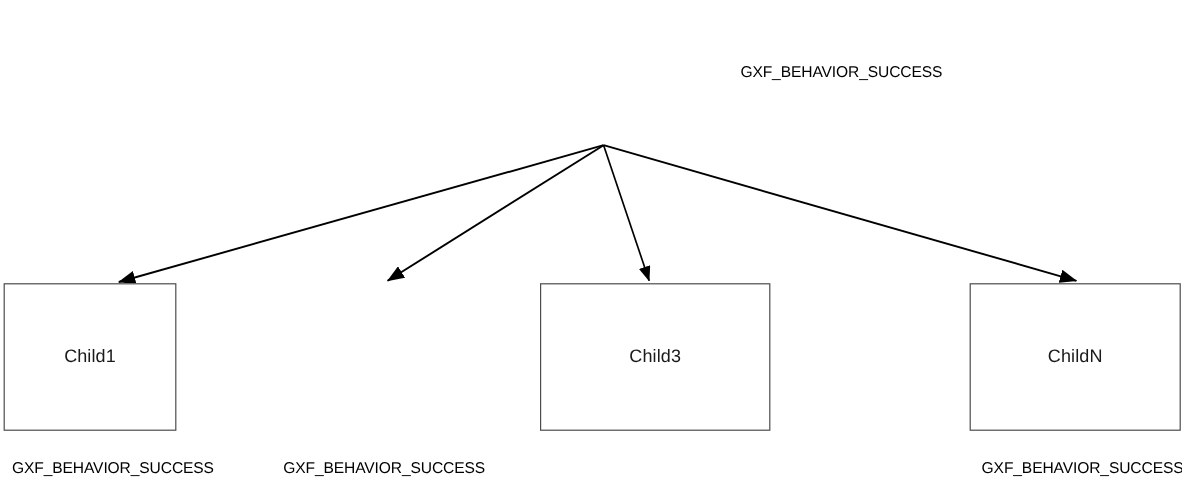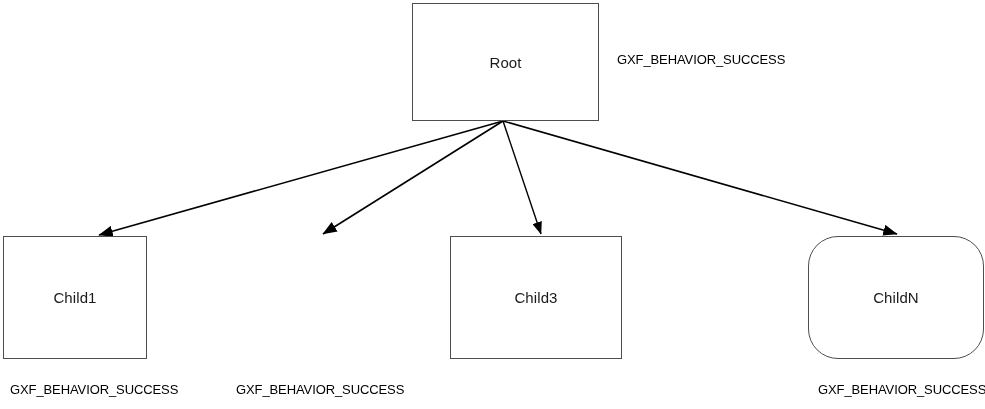--- a/index.html
+++ b/index.html
@@ -66,22 +66,22 @@
     width: 187px;
     height: 118px;
   }
   #status-root {
     left: 617px;
     top: 52px;
   }
   
   #node-child1 { left: 3px;   top: 236px; width: 144px; height: 123px; }
   #node-child2 { left: 225px; top: 236px; width: 184px; height: 123px; }
-  #node-child3 { left: 450px; top: 236px; width: 172px; height: 123px; justify-content: center; }
-  #node-childn { left: 808px; top: 236px; width: 176px; height: 123px; border-radius: 30px; }
+  #node-child3 { left: 450px; top: 236px; width: 192px; height: 123px; justify-content: center; }
+  #node-childn { left: 808px; top: 236px; width: 176px; height: 123px; }
   #status-child1 { left: 10px;  top: 382px; }
   #status-child2 { left: 236px; top: 382px; }
   #status-child3 { left: 461px; top: 382px; }
   #status-childn { left: 818px; top: 382px; }
 </style>
 </head>
 <body>
 
 <div id="canvas">
 
@@ -91,23 +91,20 @@
         <polygon points="0 0, 9 3.5, 0 7" fill="#000000"></polygon>
       </marker>
     </defs>
 
     <line x1="503" y1="121" x2="99" y2="235" stroke="#000000" stroke-width="1.6" marker-end="url(#arrowhead)"></line>
     <line x1="503" y1="121" x2="323" y2="234" stroke="#000000" stroke-width="1.6" marker-end="url(#arrowhead)"></line>
     <line x1="503" y1="121" x2="541" y2="234" stroke="#000000" stroke-width="1.4" marker-end="url(#arrowhead)"></line>
     <line x1="503" y1="121" x2="897" y2="234" stroke="#000000" stroke-width="1.6" marker-end="url(#arrowhead)"></line>
   </svg>
 
-  <div class="node-box" id="node-root">
-    <span class="node-label">Root</span>
-  </div>
   <div class="status-label bold" id="status-root">GXF_BEHAVIOR_SUCCESS</div>
 
   <div class="node-box" id="node-child1">
     <span class="node-label">Child1</span>
   </div>
   <div class="status-label bold" id="status-child1">GXF_BEHAVIOR_SUCCESS</div>
 
   <div class="status-label bold" id="status-child2">GXF_BEHAVIOR_SUCCESS</div>
 
   <div class="node-box" id="node-child3">

